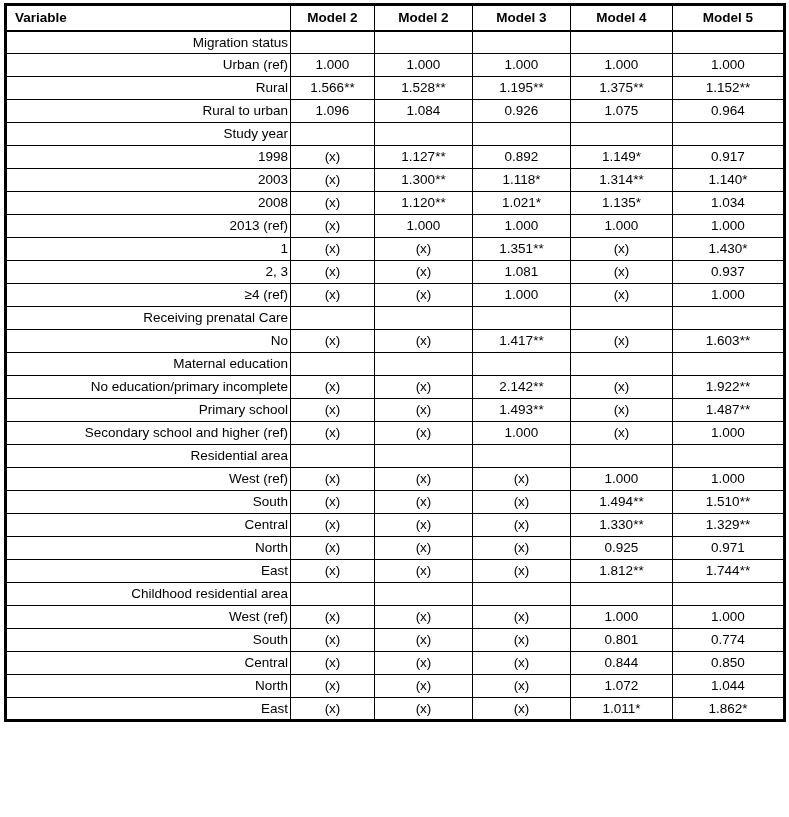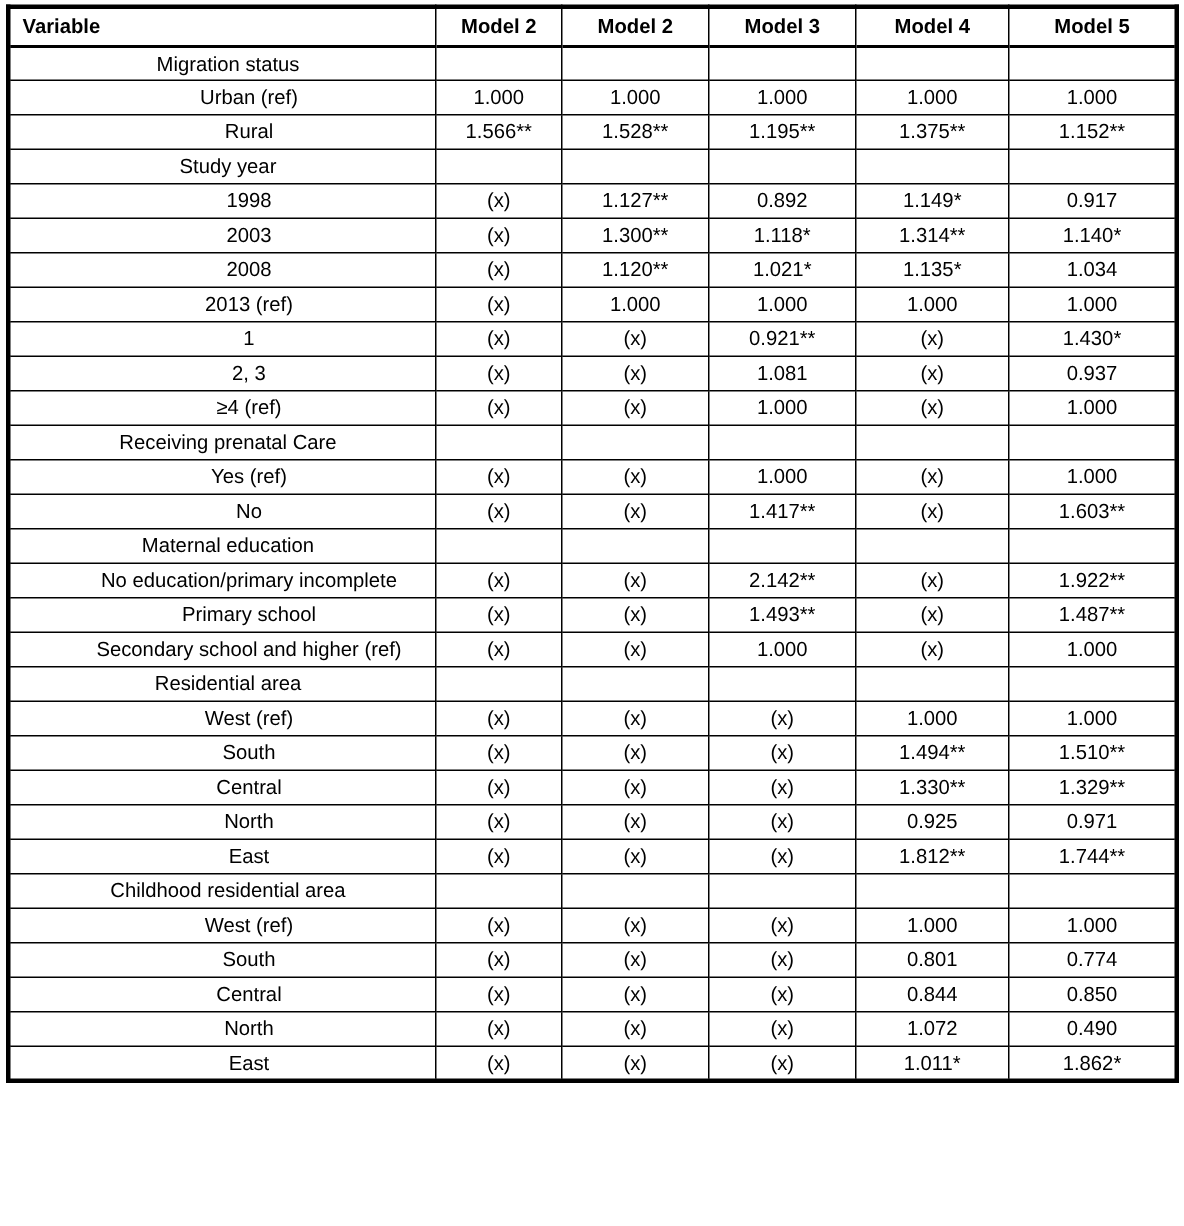--- a/index.html
+++ b/index.html
@@ -55,21 +55,21 @@
     text-align: center;
     height: 26px;
     border-bottom: 2px solid #000;
     margin-top: 14px;
   }
   table.stat-table thead th.var-head {
     text-align: left;
     padding-left: 8px;
   }
   td.var-cell {
-    text-align: center;
+    text-align: right;
   }
   td.var-cell.group {
     padding-left: 9px;
   }
   td.var-cell.sub {
     padding-left: 37px;
   }
   td.num {
     text-align: center;
   }
@@ -122,20 +122,28 @@
         </tr>
         <tr>
           <td class="var-cell sub">Rural</td>
           <td class="num">1.566**</td>
           <td class="num">1.528**</td>
           <td class="num">1.195**</td>
           <td class="num">1.375**</td>
           <td class="num">1.152**</td>
         </tr>
         <tr>
+          <td class="var-cell sub">Rural to urban</td>
+          <td class="num">1.096</td>
+          <td class="num">1.084</td>
+          <td class="num">0.926</td>
+          <td class="num">1.075</td>
+          <td class="num">0.964</td>
+        </tr>
+        <tr>
           <td class="var-cell group">Study year</td>
           <td class="num blank"></td>
           <td class="num blank"></td>
           <td class="num blank"></td>
           <td class="num blank"></td>
           <td class="num blank"></td>
         </tr>
         <tr>
           <td class="var-cell sub">1998</td>
           <td class="num">(x)</td>
@@ -165,21 +173,21 @@
           <td class="num">(x)</td>
           <td class="num">1.000</td>
           <td class="num">1.000</td>
           <td class="num">1.000</td>
           <td class="num">1.000</td>
         </tr>
         <tr>
           <td class="var-cell sub">1</td>
           <td class="num">(x)</td>
           <td class="num">(x)</td>
-          <td class="num">0.921**</td>
+          <td class="num">1.351**</td>
           <td class="num">(x)</td>
           <td class="num">1.430*</td>
         </tr>
         <tr>
           <td class="var-cell sub">2, 3</td>
           <td class="num">(x)</td>
           <td class="num">(x)</td>
           <td class="num">1.081</td>
           <td class="num">(x)</td>
           <td class="num">0.937</td>
@@ -192,28 +200,20 @@
           <td class="num">(x)</td>
           <td class="num">1.000</td>
         </tr>
         <tr>
           <td class="var-cell group">Receiving prenatal Care</td>
           <td class="num blank"></td>
           <td class="num blank"></td>
           <td class="num blank"></td>
           <td class="num blank"></td>
           <td class="num blank"></td>
-        </tr>
-        <tr>
-          <td class="var-cell sub">Yes (ref)</td>
-          <td class="num">(x)</td>
-          <td class="num">(x)</td>
-          <td class="num">1.000</td>
-          <td class="num">(x)</td>
-          <td class="num">1.000</td>
         </tr>
         <tr>
           <td class="var-cell sub">No</td>
           <td class="num">(x)</td>
           <td class="num">(x)</td>
           <td class="num">1.417**</td>
           <td class="num">(x)</td>
           <td class="num">1.603**</td>
         </tr>
         <tr>
@@ -327,21 +327,21 @@
           <td class="num">(x)</td>
           <td class="num">0.844</td>
           <td class="num">0.850</td>
         </tr>
         <tr>
           <td class="var-cell sub">North</td>
           <td class="num">(x)</td>
           <td class="num">(x)</td>
           <td class="num">(x)</td>
           <td class="num">1.072</td>
-          <td class="num">0.490</td>
+          <td class="num">1.044</td>
         </tr>
         <tr>
           <td class="var-cell sub">East</td>
           <td class="num">(x)</td>
           <td class="num">(x)</td>
           <td class="num">(x)</td>
           <td class="num">1.011*</td>
           <td class="num">1.862*</td>
         </tr>
       </tbody>

